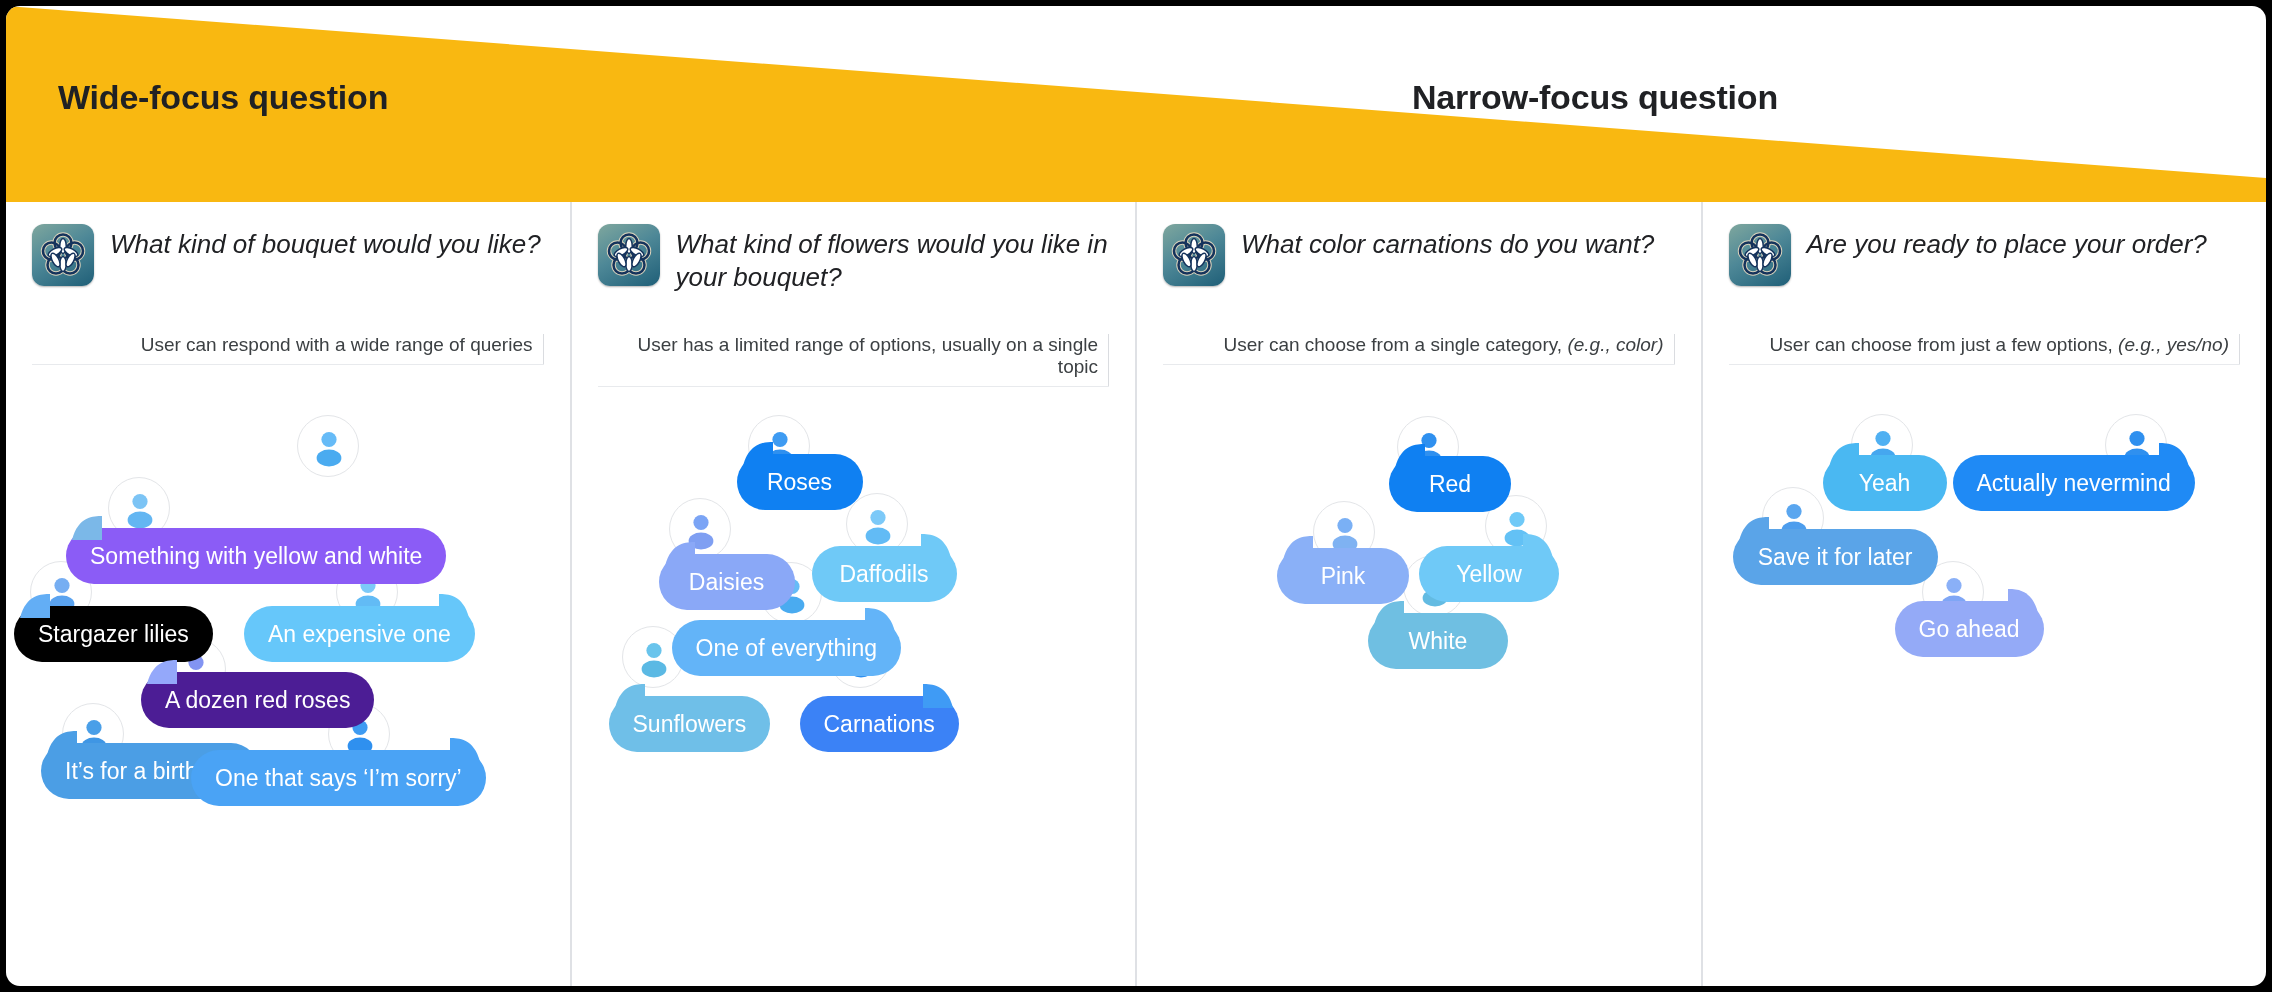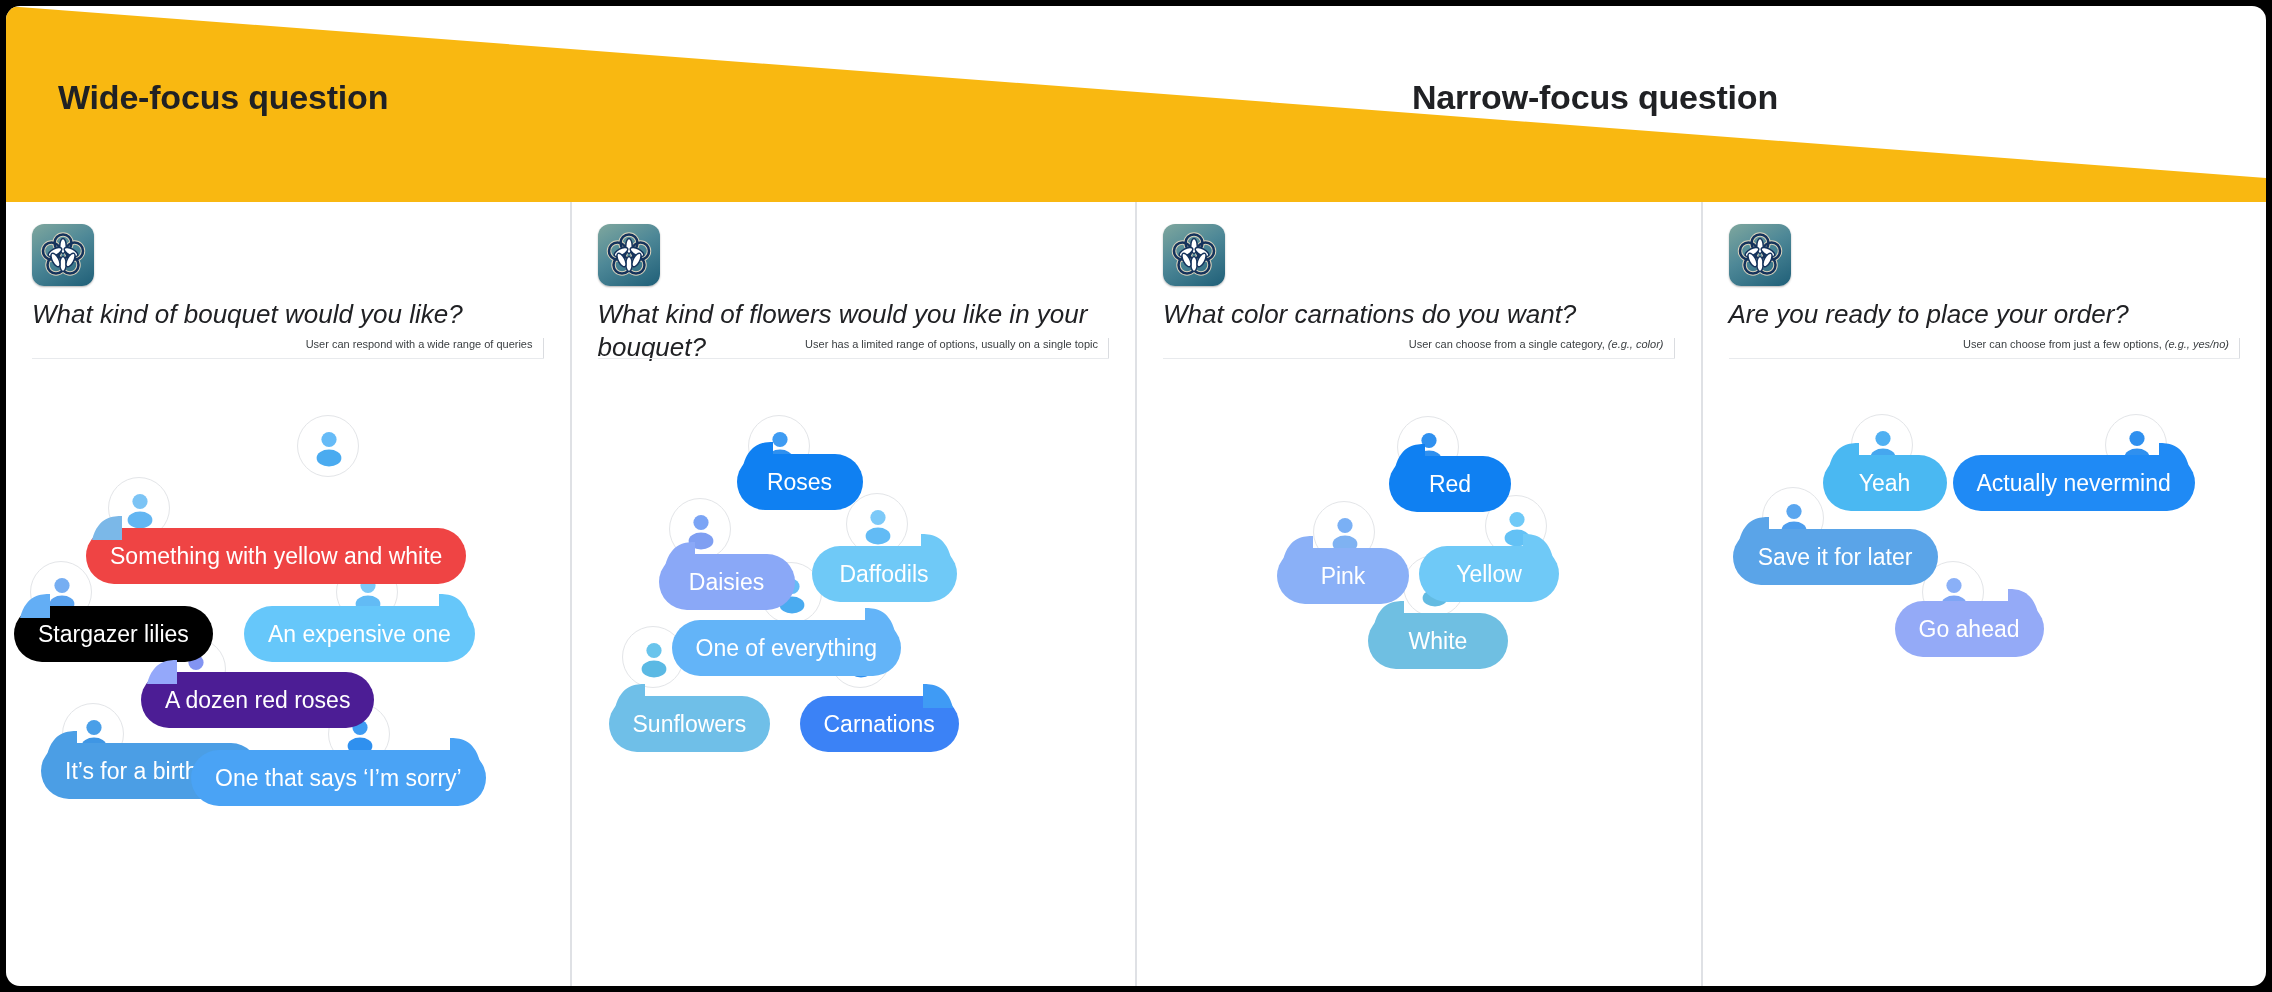--- a/index.html
+++ b/index.html
@@ -23,38 +23,38 @@
   }
   #label-wide{left:52px;}
   #label-narrow{right:56px;}
 
   
   #columns{position:absolute;left:0;top:196px;width:2260px;height:784px;display:flex;}
   .col{position:relative;flex:1 1 0;min-width:0;}
   .col + .col{border-left:2px solid #dfe1e5;}
 
   .col-head{position:relative;height:150px;padding:22px 26px 0 26px;box-sizing:border-box;}
-  .head-row{display:flex;align-items:flex-start;gap:8px;flex-direction:column;}
+  .head-row{display:flex;align-items:flex-start;gap:16px;}
   .brand-icon{
     width:62px;height:62px;flex:0 0 62px;border-radius:12px;
     background:linear-gradient(150deg,#7fa79e 0%,#4e8897 45%,#1f5f78 100%);
     position:relative;overflow:hidden;box-shadow:0 1px 2px rgba(0,0,0,.3);
   }
   .brand-icon svg{position:absolute;left:6px;top:6px;width:50px;height:50px;}
   .q-text{
     font-size:26px;line-height:1.28;font-style:italic;color:#202124;
     font-weight:400;padding-top:4px;
   }
 
   .caption-wrap{
     position:absolute;left:26px;right:26px;top:132px;
     text-align:right;
   }
   .caption-txt{
-    font-size:11px;color:#3c4043;display:inline-block;
+    font-size:19px;color:#3c4043;display:inline-block;
     padding:0 10px 8px 10px;border-right:1px solid #dadce0;
   }
   .caption-txt em{font-style:italic;}
   .caption-rule{border-top:1px solid #e8eaed;margin-top:0;height:0;}
 
   
   .stage{position:absolute;left:0;right:0;top:196px;bottom:0;}
   .avatar{
     position:absolute;width:62px;height:62px;border-radius:50%;
     background:#fff;border:1.6px solid #e3e5e8;box-sizing:border-box;z-index:1;
@@ -157,21 +157,21 @@
               <circle cx="20" cy="11.5" r="7.6" fill="#4a9fe8"></circle>
               <ellipse cx="20" cy="30" rx="12.4" ry="8.4" fill="#3f96e4"></ellipse>
             </svg>
           </div>
           <div class="avatar" style="left: 322px; top: 305px;">
             <svg viewBox="0 0 40 40">
               <circle cx="20" cy="11.5" r="7.6" fill="#3e9bf2"></circle>
               <ellipse cx="20" cy="30" rx="12.4" ry="8.4" fill="#2f90ef"></ellipse>
             </svg>
           </div>
-          <div class="chip" style="left: 80px; top: 130px; min-width: 330px; background: #ef4444;">
+          <div class="chip" style="left: 60px; top: 130px; min-width: 330px; background: #8b5cf6;">
             <span class="tail left">
               <svg viewBox="0 0 30 26">
                 <path d="M30,26 L30,2 C22,2 6,2 0,26 Z" fill="#7bb8e8"></path>
               </svg>
             </span>
             <span>Something with yellow and white</span>
           </div>
           <div class="chip" style="left: 8px; top: 208px; min-width: 180px; background: #000000;">
             <span class="tail left">
               <svg viewBox="0 0 30 26">

